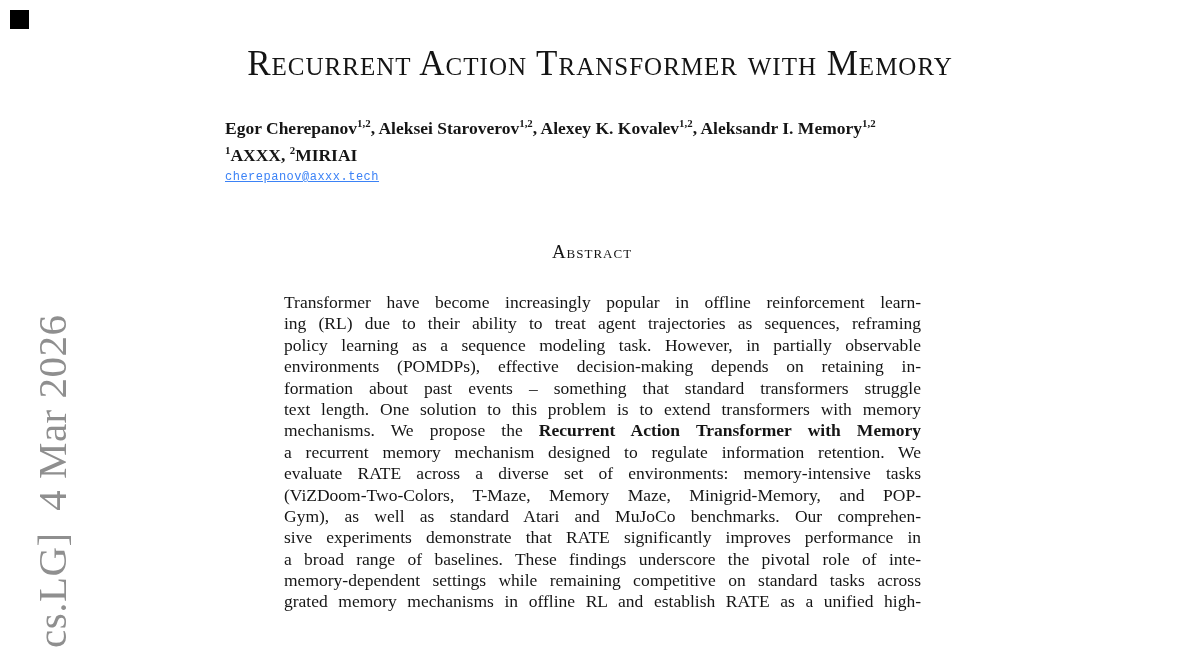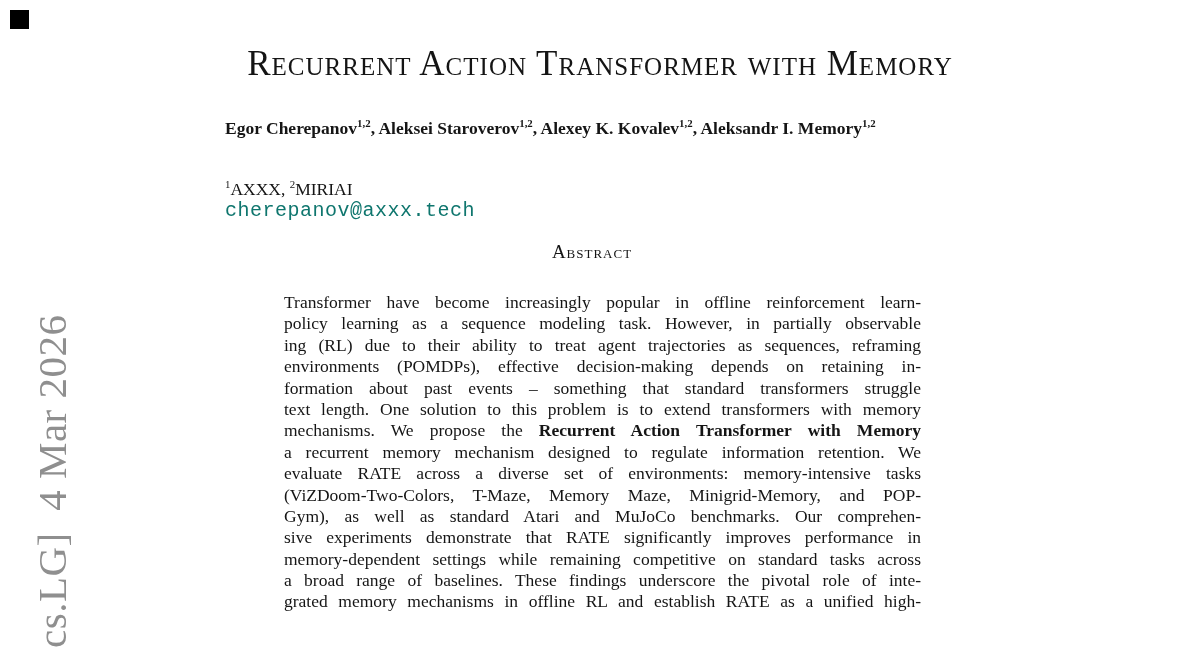--- a/index.html
+++ b/index.html
@@ -47,26 +47,27 @@
   }
 
   .author-block {
     position: absolute;
     left: 225px; top: 112px;
     width: 760px;
     font-size: 17.5px;
     line-height: 22px;
   }
   .authors-line { font-weight: bold; }
-  .affil-line { font-weight: normal; margin-top: 34px; }
+  .affil-line { font-weight: bold; }
   .email-line {
     font-family: "Liberation Mono", monospace;
-    font-size: 20px;
-    color: #0f766e;
+    font-size: 12px;
+    color: #3b82f6;
     letter-spacing: 0.5px;
+    text-decoration: underline;
   }
 
   .sup {
     vertical-align: super;
     font-size: 62%;
     letter-spacing: 0;
   }
   .bseg { font-weight: bold; }
 
   .abstract-heading {
@@ -107,27 +108,27 @@
 <div class="author-block">
   <div class="authors-line"><span>Egor Cherepanov</span><span class="sup">1,2</span><span>, Aleksei Staroverov</span><span class="sup">1,2</span><span>, Alexey K. Kovalev</span><span class="sup">1,2</span><span>, Aleksandr I. Memory</span><span class="sup">1,2</span></div>
   <div class="affil-line"><span class="sup">1</span><span>AXXX, </span><span class="sup">2</span><span>MIRIAI</span></div>
   <div class="email-line">cherepanov@axxx.tech</div>
 </div>
 
 <div class="abstract-heading">Abstract</div>
 
 <div class="abstract-body">
     <div class="abs-line"><span>Transformer have become increasingly popular in offline reinforcement learn-</span></div>
+    <div class="abs-line"><span>ing (RL) due to their ability to treat agent trajectories as sequences, reframing</span></div>
     <div class="abs-line"><span>policy learning as a sequence modeling task. However, in partially observable</span></div>
-    <div class="abs-line"><span>ing (RL) due to their ability to treat agent trajectories as sequences, reframing</span></div>
     <div class="abs-line"><span>environments (POMDPs), effective decision-making depends on retaining in-</span></div>
     <div class="abs-line"><span>formation about past events – something that standard transformers struggle</span></div>
     <div class="abs-line"><span>text length. One solution to this problem is to extend transformers with memory</span></div>
     <div class="abs-line"><span>mechanisms. We propose the </span><span class="bseg">Recurrent Action Transformer with Memory</span></div>
     <div class="abs-line"><span>a recurrent memory mechanism designed to regulate information retention. We</span></div>
     <div class="abs-line"><span>evaluate RATE across a diverse set of environments: memory-intensive tasks</span></div>
     <div class="abs-line"><span>(ViZDoom-Two-Colors, T-Maze, Memory Maze, Minigrid-Memory, and POP-</span></div>
     <div class="abs-line"><span>Gym), as well as standard Atari and MuJoCo benchmarks. Our comprehen-</span></div>
     <div class="abs-line"><span>sive experiments demonstrate that RATE significantly improves performance in</span></div>
+    <div class="abs-line"><span>a broad range of baselines. These findings underscore the pivotal role of inte-</span></div>
     <div class="abs-line"><span>memory-dependent settings while remaining competitive on standard tasks across</span></div>
-    <div class="abs-line"><span>a broad range of baselines. These findings underscore the pivotal role of inte-</span></div>
     <div class="abs-line"><span>grated memory mechanisms in offline RL and establish RATE as a unified high-</span></div>
   </div>
 
 </body></html>

